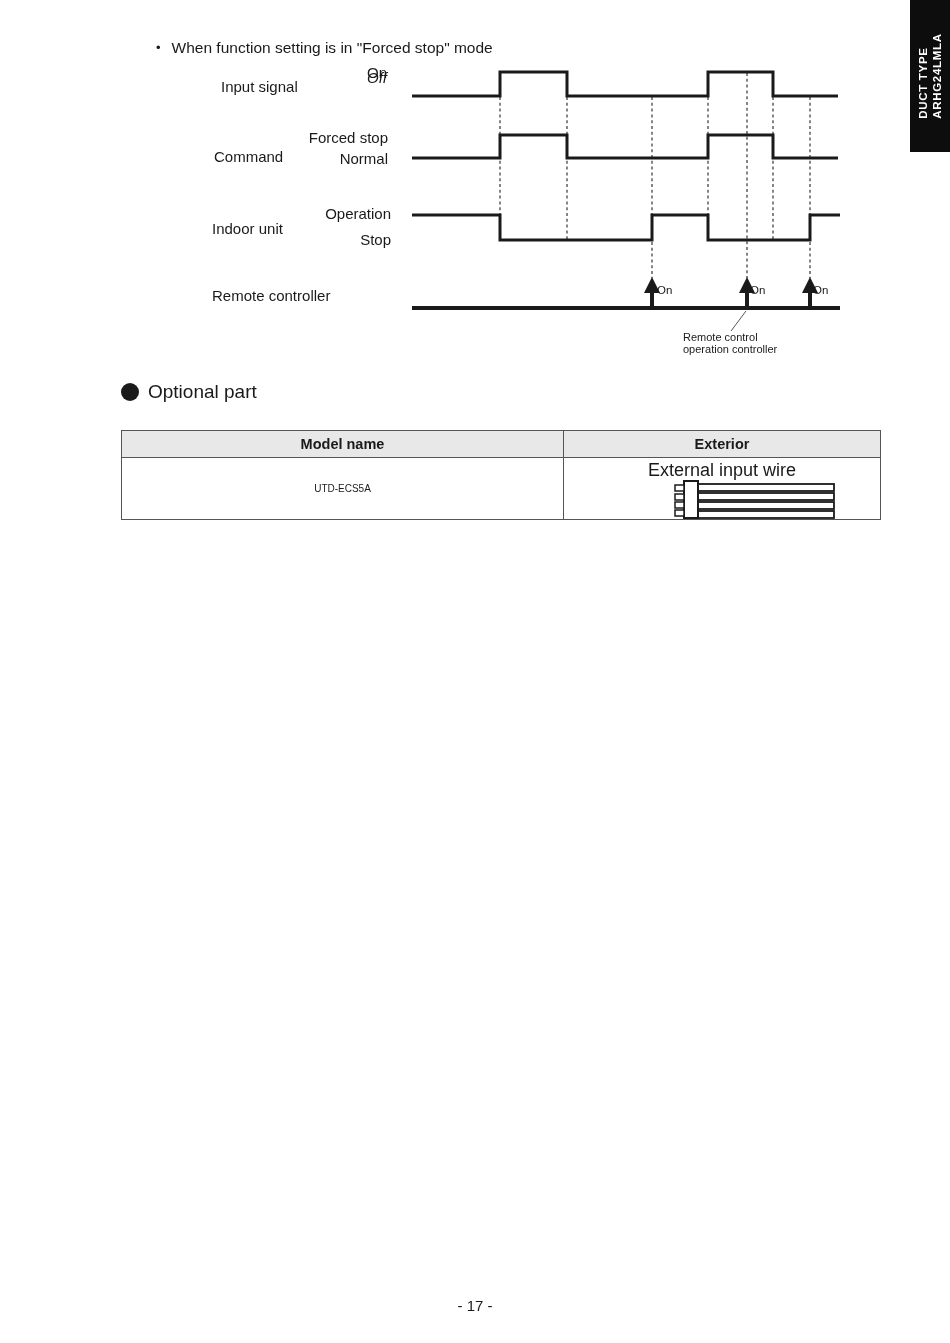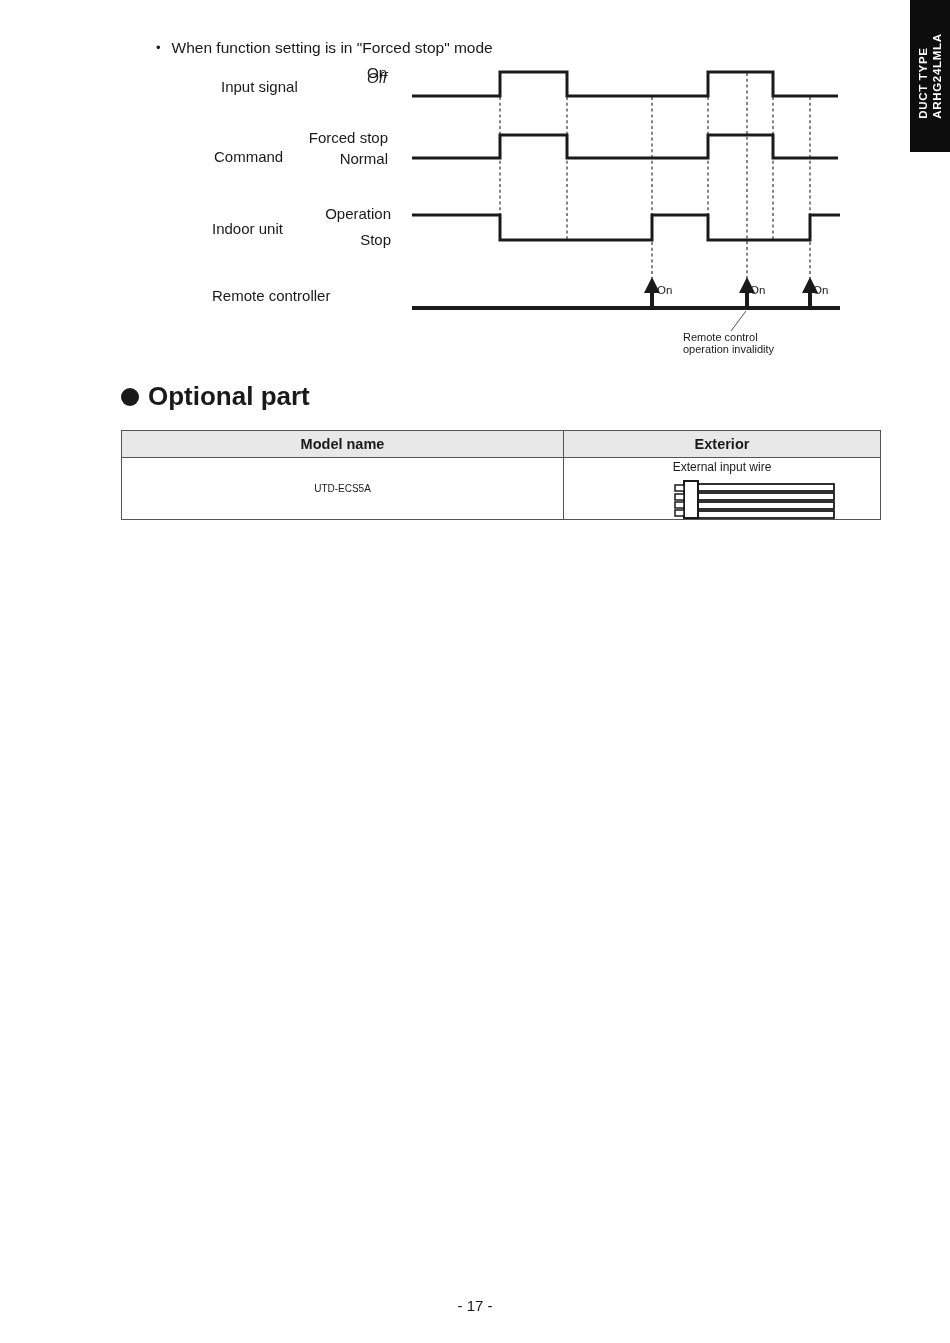--- a/index.html
+++ b/index.html
@@ -37,41 +37,41 @@
     white-space:nowrap;
   }
 
   
   .section-heading {
     position:absolute; left:121px; top:381px; display:flex; align-items:center;
   }
   .section-bullet {
     width:18px; height:18px; border-radius:50%; background:#1a1a1a; margin-right:9px;
   }
-  .section-title { font-size:26px; font-weight:bold; }
+  .section-title { font-size:19px; font-weight:normal; }
 
   
   .opt-table {
     position:absolute; left:121px; top:430px; width:758px;
     border:1px solid #555;
   }
   .t-row { display:flex; }
   .t-head { height:26px; background:#e8e8e8; border-bottom:1px solid #555; }
   .t-cell { box-sizing:border-box; }
   .c1 { width:442px; border-right:1px solid #555;
         display:flex; align-items:center; justify-content:center; }
   .c2 { flex:1; }
   .t-head .c1, .t-head .c2 {
     display:flex; align-items:center; justify-content:center;
     font-weight:bold; font-size:14.5px;
   }
   .t-body { height:61px; }
   .t-body .c1 { font-size:10px; }
   .t-body .c2 { position:relative; }
-  .ext-label { text-align:center; margin-top:2px; font-size:12px; }
+  .ext-label { text-align:center; margin-top:2px; font-size:18px; }
   .connector { position:absolute; left:109px; top:22px; }
 
   .page-number {
     position:absolute; left:0; top:1297px; width:100%;
     text-align:center; font-size:15px;
   }
 </style>
 </head>
 <body>
 
@@ -132,21 +132,21 @@
 
       <line x1="546" y1="251" x2="531" y2="271" stroke="#555" stroke-width="1"></line>
     </svg>
 
     <div class="on-label" style="left:457px; top:224px;">On</div>
     <div class="on-label" style="left:550px; top:224px;">On</div>
     <div class="on-label" style="left:613px; top:224px;">On</div>
 
     <div class="annotation">
       <div>Remote control</div>
-      <div>operation invalidity</div>
+      <div>operation controller</div>
     </div>
   </div>
 
   <div class="section-heading">
     <span class="section-bullet"></span>
     <span class="section-title">Optional part</span>
   </div>
 
   <div class="opt-table">
     <div class="t-row t-head">

